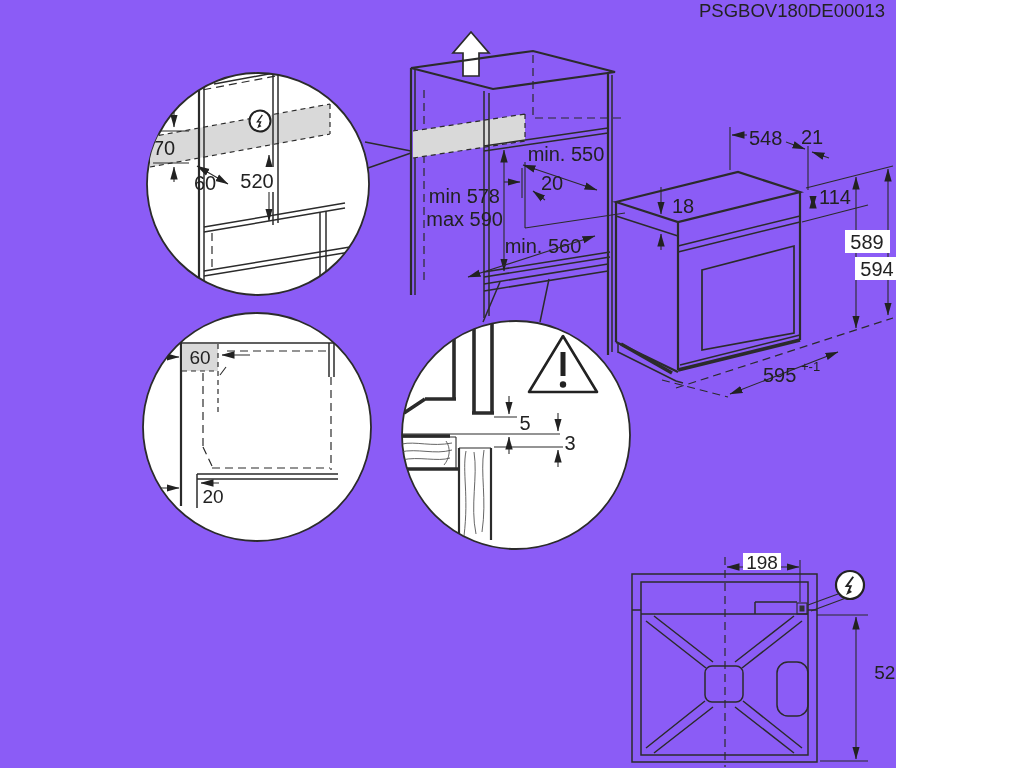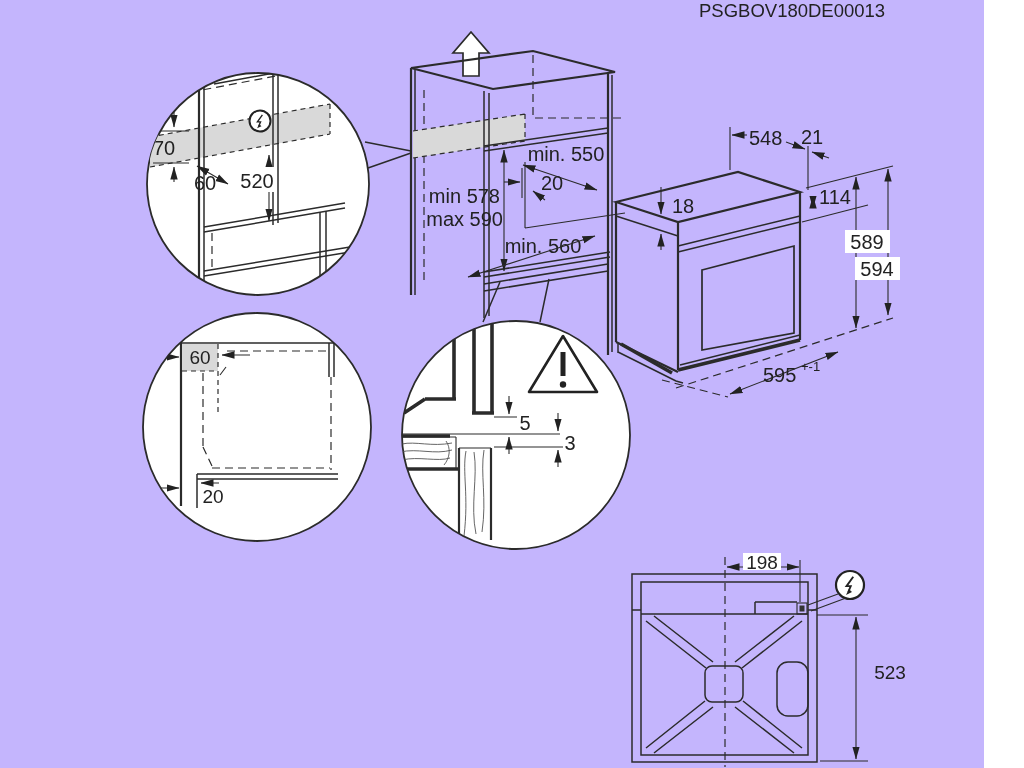--- a/index.html
+++ b/index.html
@@ -1,16 +1,16 @@
 <!DOCTYPE html>
 <html><head>
 <meta charset="utf-8">
 <style>
   html,body{margin:0;padding:0;background:#fff;}
-  .stage{position:relative;width:984px;height:768px;background:#c4b5fd;overflow:hidden;
+  .stage{position:relative;width:896px;height:768px;background:#8b5cf6;overflow:hidden;
          font-family:"Liberation Sans", sans-serif;}
   svg text{fill:#222;font-family:"Liberation Sans", sans-serif;}
   .ln  {stroke:#2b2b2b;stroke-width:1.5;fill:none;}
   .ln1 {stroke:#2b2b2b;stroke-width:1.1;fill:none;}
   .ln2 {stroke:#2b2b2b;stroke-width:2.2;fill:none;}
   .ln3 {stroke:#2b2b2b;stroke-width:3.6;fill:none;}
   .dash{stroke:#2b2b2b;stroke-width:1.2;fill:none;stroke-dasharray:8 5;}
   .dash2{stroke:#2b2b2b;stroke-width:1.2;fill:none;stroke-dasharray:5 4;}
   .grain{stroke:#555;stroke-width:0.9;fill:none;}
   .wbg{fill:#fff;}

